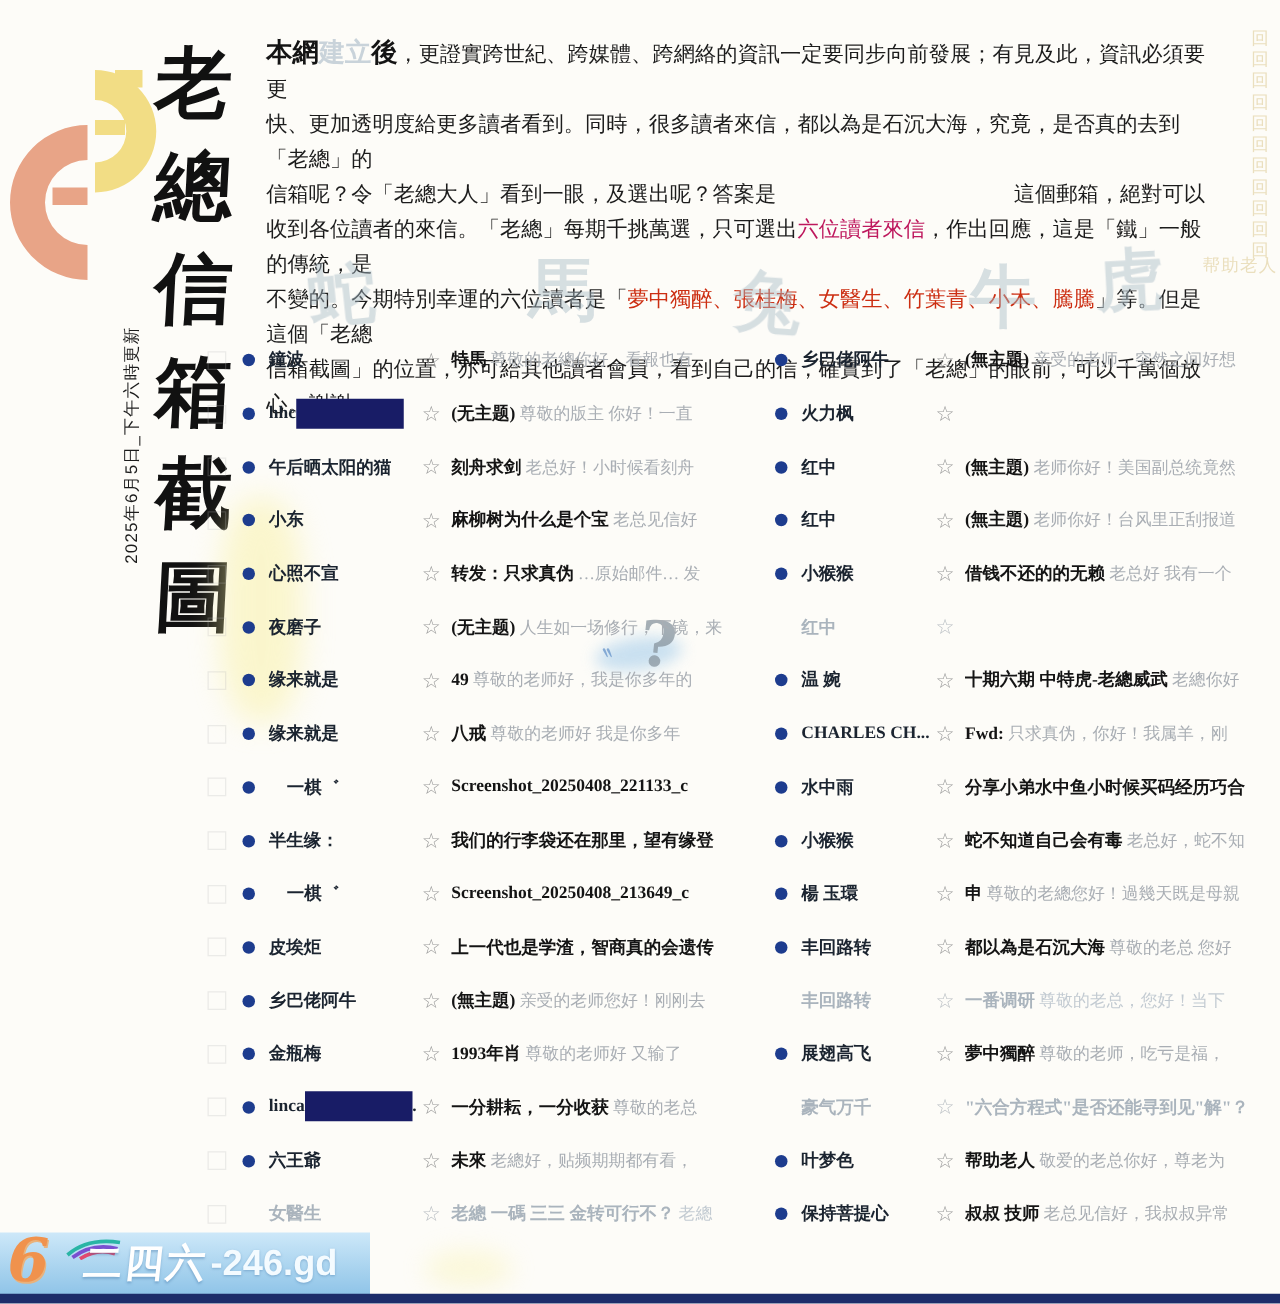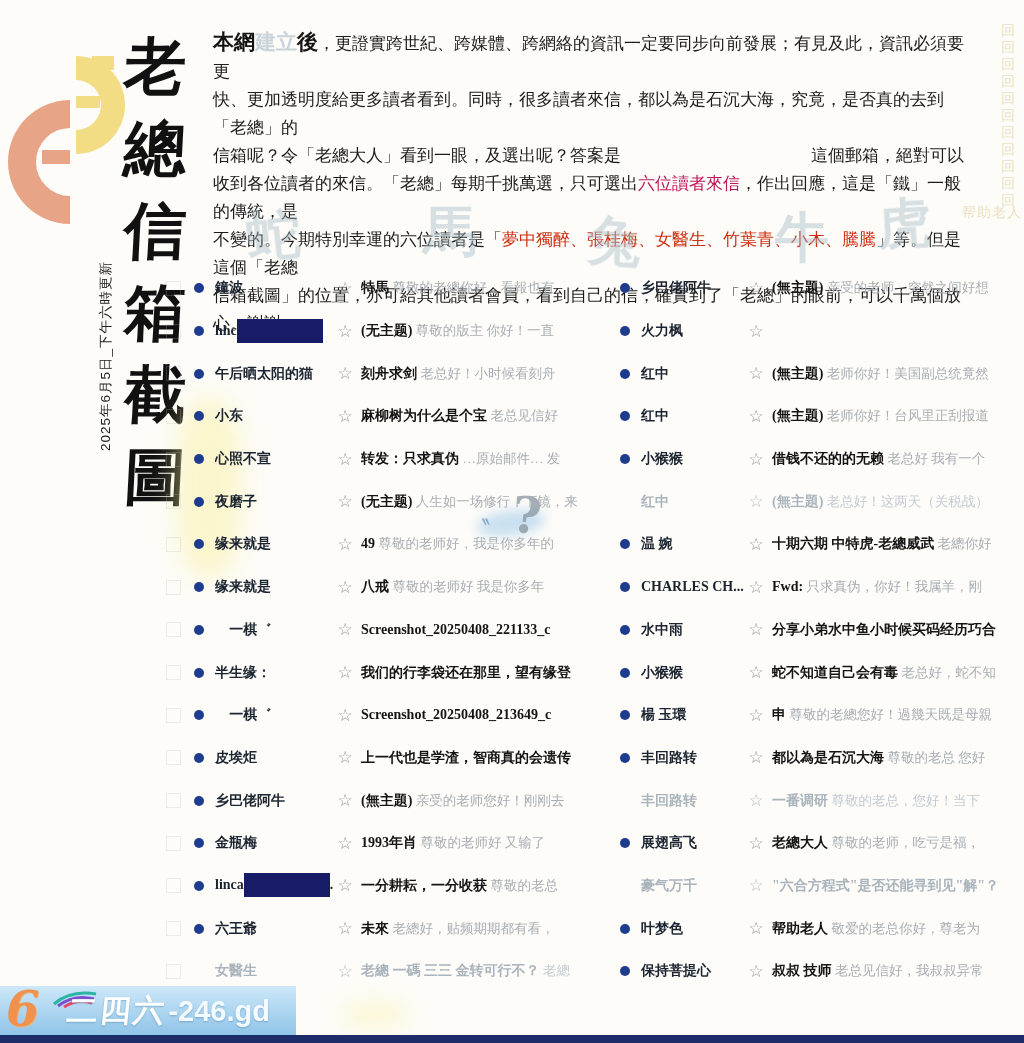--- a/index.html
+++ b/index.html
@@ -300,21 +300,20 @@
       <div class="mrow">
         <span class="bullet"></span>
         <span class="sender">小猴猴</span>
         <span class="star">☆</span>
         <span class="subjwrap"><b class="subj">借钱不还的的无赖</b><span class="preview"> 老总好 我有一个</span></span>
       </div>
       <div class="mrow faded">
         <span class="bullet hide"></span>
         <span class="sender">红中</span>
         <span class="star">☆</span>
-        <span class="subjwrap"><b class="subj">(無主題)</b><span class="preview"> 老总好！这两天（关税战）</span></span>
       </div>
       <div class="mrow">
         <span class="bullet"></span>
         <span class="sender">温 婉</span>
         <span class="star">☆</span>
         <span class="subjwrap"><b class="subj">十期六期 中特虎-老總威武</b><span class="preview"> 老總你好</span></span>
       </div>
       <div class="mrow">
         <span class="bullet"></span>
         <span class="sender">CHARLES CH...</span>
@@ -348,21 +347,21 @@
       <div class="mrow faded">
         <span class="bullet hide"></span>
         <span class="sender">丰回路转</span>
         <span class="star">☆</span>
         <span class="subjwrap"><b class="subj">一番调研</b><span class="preview"> 尊敬的老总，您好！当下</span></span>
       </div>
       <div class="mrow">
         <span class="bullet"></span>
         <span class="sender">展翅高飞</span>
         <span class="star">☆</span>
-        <span class="subjwrap"><b class="subj">老總大人</b><span class="preview"> 尊敬的老师，吃亏是福，</span></span>
+        <span class="subjwrap"><b class="subj">夢中獨醉</b><span class="preview"> 尊敬的老师，吃亏是福，</span></span>
       </div>
       <div class="mrow faded">
         <span class="bullet hide"></span>
         <span class="sender">豪气万千</span>
         <span class="star">☆</span>
         <span class="subjwrap"><b class="subj">"六合方程式"是否还能寻到见"解"？</b></span>
       </div>
       <div class="mrow">
         <span class="bullet"></span>
         <span class="sender">叶梦色</span>

